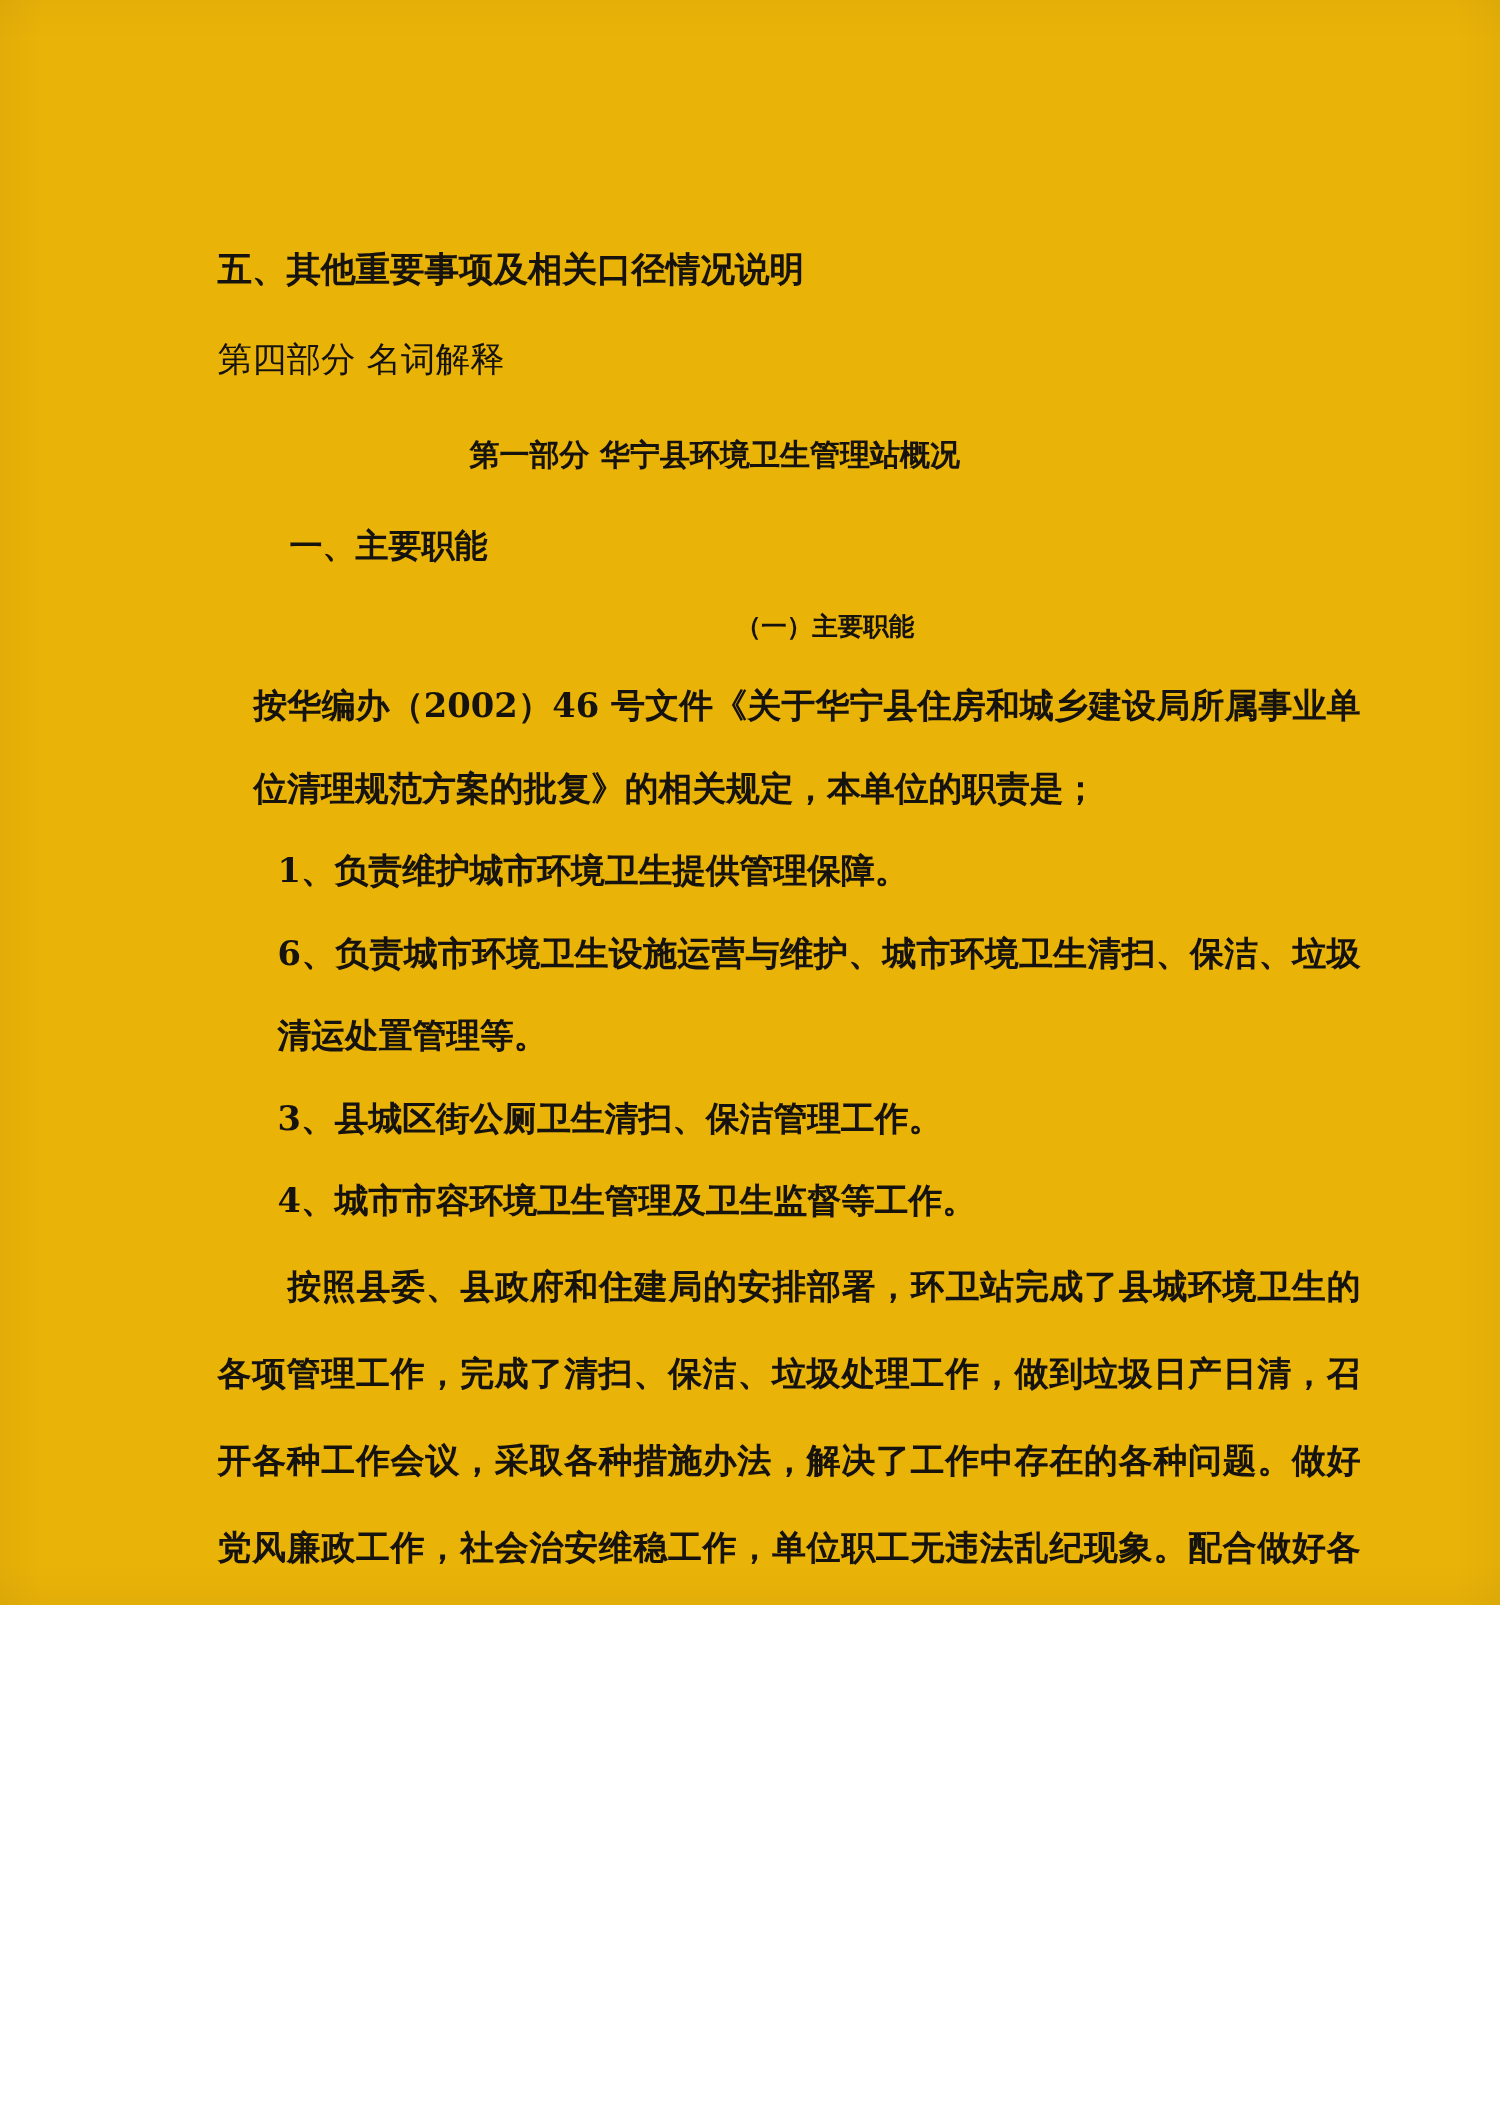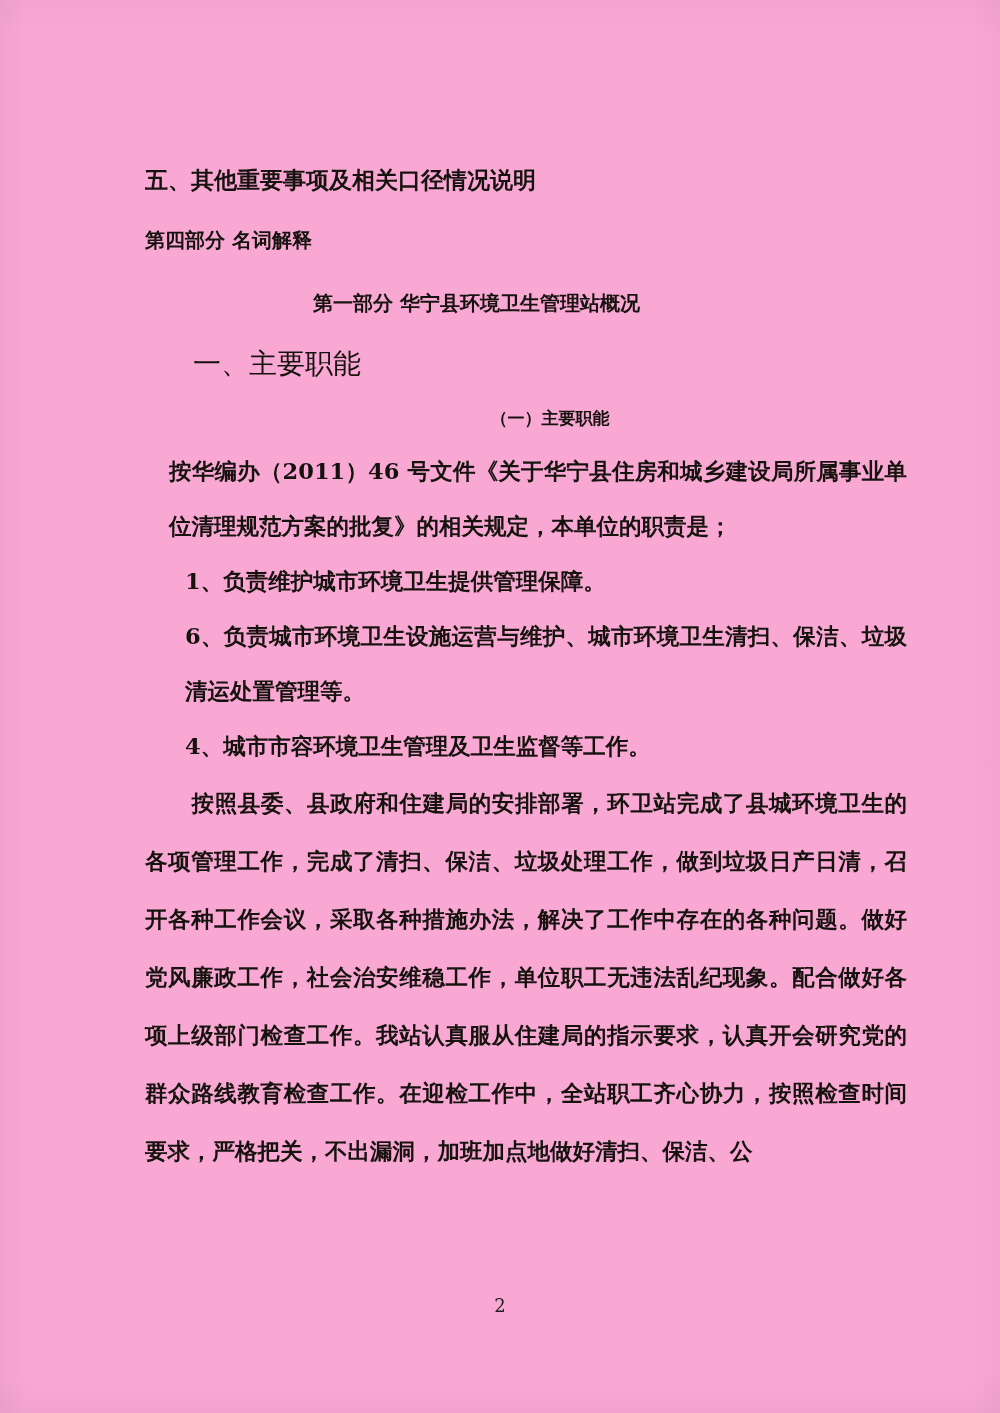--- a/index.html
+++ b/index.html
@@ -3,23 +3,23 @@
 <meta charset="utf-8">
 <style>
   html, body {
     margin: 0;
     padding: 0;
     background: #ffffff;
   }
   .page {
     position: relative;
     width: 1000px;
-    height: 1413px;
+    height: 1070px;
     margin: 0 auto;
-    background: #f9a8d4;
+    background: #eab308;
     overflow: hidden;
     font-family: "DejaVu Serif", serif;
     color: #16130f;
   }
   
   .page::before {
     content: "";
     position: absolute;
     inset: 0;
     background:
@@ -38,34 +38,34 @@
   p {
     margin: 0;
   }
   
   .h-sec {
     font-size: 23px;
     line-height: 60px;
     font-weight: bold;
   }
   .h-part {
-    font-size: 20px;
+    font-size: 23px;
     line-height: 60px;
-    font-weight: bold;
+    font-weight: normal;
   }
   .h-center {
     font-size: 20px;
     line-height: 66px;
     font-weight: bold;
     padding-left: 168px;
   }
   .h-1 {
-    font-size: 28px;
+    font-size: 22px;
     line-height: 56px;
-    font-weight: normal;
+    font-weight: bold;
     padding-left: 48px;
   }
   .h-2 {
     font-size: 17px;
     line-height: 52px;
     font-weight: bold;
     padding-left: 48px;
     text-align: center;
   }
   .para {
@@ -107,26 +107,27 @@
     <p class="h-sec">五、其他重要事项及相关口径情况说明</p>
 
     <p class="h-part">第四部分    名词解释</p>
 
     <p class="h-center">第一部分    华宁县环境卫生管理站概况</p>
 
     <p class="h-1">一、主要职能</p>
 
     <p class="h-2">（一）主要职能</p>
 
-    <p class="para hang">按华编办（2011）46 号文件《关于华宁县住房和城乡建设局所属事业单位清理规范方案的批复》的相关规定，本单位的职责是；</p>
+    <p class="para hang">按华编办（2002）46 号文件《关于华宁县住房和城乡建设局所属事业单位清理规范方案的批复》的相关规定，本单位的职责是；</p>
 
     <p class="para ind2">1、负责维护城市环境卫生提供管理保障。</p>
 
     <p class="para ind2">6、负责城市环境卫生设施运营与维护、城市环境卫生清扫、保洁、垃圾清运处置管理等。</p>
 
+    <p class="para ind2">3、县城区街公厕卫生清扫、保洁管理工作。</p>
 
     <p class="para ind2">4、城市市容环境卫生管理及卫生监督等工作。</p>
 
 
     <p class="para narrative"><span class="first-ind"></span><span>按照县委、县政府和住建局的安排部署，环卫站完成了县城环境卫生的各项管理工作，完成了清扫、保洁、垃圾处理工作，做到垃圾日产日清，召开各种工作会议，采取各种措施办法，解决了工作中存在的各种问题。做好党风廉政工作，社会治安维稳工作，单位职工无违法乱纪现象。配合做好各项上级部门检查工作。我站认真服从住建局的指示要求，认真开会研究党的群众路线教育检查工作。在迎检工作中，全站职工齐心协力，按照检查时间要求，严格把关，不出漏洞，加班加点地做好清扫、保洁、公</span></p>
 
   </div>
 
   <div class="page-num">2</div>
 

